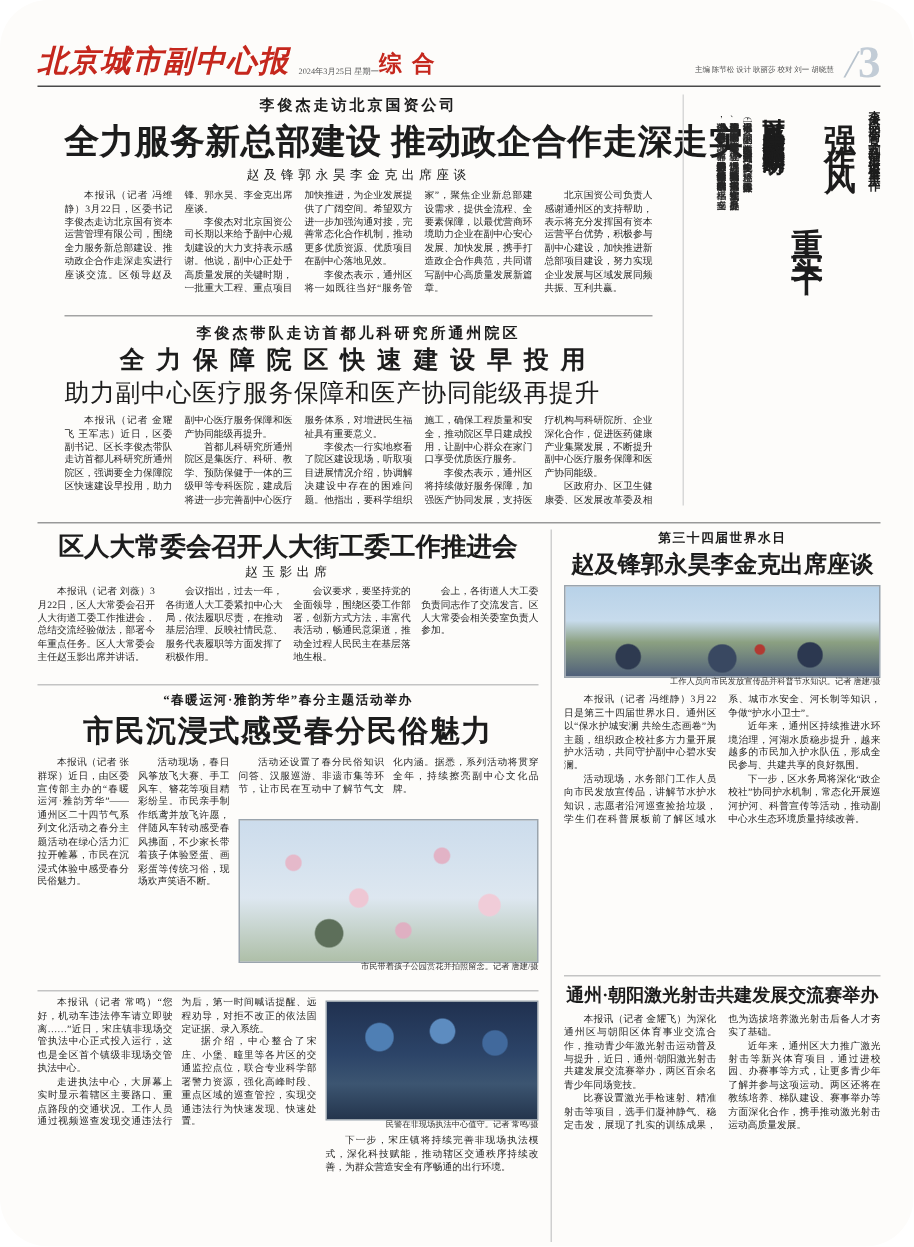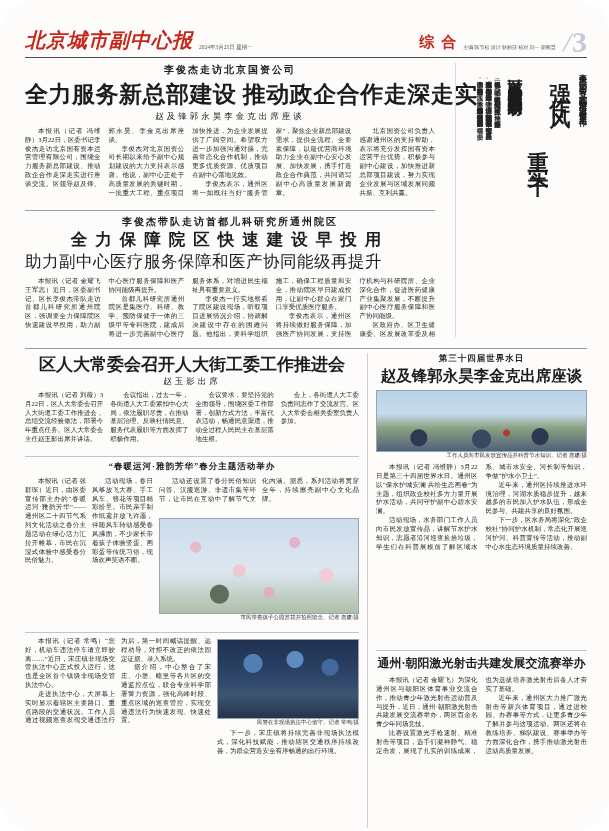--- a/index.html
+++ b/index.html
@@ -4,37 +4,37 @@
 <style>
   html,body{margin:0;padding:0;background:#ffffff;}
   .page{position:relative;width:609px;height:831px;background:#fdfcfa;overflow:hidden;
         font-family:"Liberation Serif","DejaVu Serif",serif;color:#1c1c1c;
         box-sizing:border-box;padding:24px 22px 14px 25px;border-radius:32px;}
   
   .hdr{display:flex;align-items:flex-end;border-bottom:1.5px solid #4a4a4a;padding-bottom:3px;height:30px;}
   .masthead{font-family:"DejaVu Serif",serif;font-style:italic;font-weight:bold;
             font-size:20px;color:#c5271d;letter-spacing:1px;white-space:nowrap;}
   .hdr-date{font-size:5.5px;color:#555;margin-left:6px;white-space:nowrap;padding-bottom:3px;}
-  .hdr-section{flex:1;text-align:right;color:#c5271d;font-weight:bold;font-size:15px;
+  .hdr-section{flex:1;text-align:left;color:#c5271d;font-weight:bold;font-size:15px;
                letter-spacing:7px;padding-bottom:2px;}
   .hdr-staff{font-size:5px;color:#555;white-space:nowrap;padding-bottom:4px;}
   .hdr-page{display:flex;align-items:flex-end;margin-left:8px;}
   .hdr-slash{color:#b7c2cc;font-size:26px;font-weight:normal;transform:skewX(-12deg);margin-right:1px;line-height:22px;}
   .hdr-num{font-size:30px;line-height:24px;color:#c2ccd6;font-weight:bold;}
   
   .kicker{font-size:10px;font-weight:bold;text-align:center;letter-spacing:2px;}
   .kicker.sm{font-size:8.5px;letter-spacing:1px;}
   .subhead{font-size:8.5px;font-weight:normal;text-align:center;letter-spacing:3px;color:#222;}
   .body-cols{font-size:6.5px;line-height:1.36;text-align:justify;color:#262626;overflow:hidden;}
   .para{margin:0;text-indent:2em;}
   .caption{font-size:5.5px;color:#333;text-align:right;line-height:1.3;}
   .rule{border:none;border-top:1px solid #999;margin:5px 0 4px 0;}
   .rule.light{border-top-color:#c4c4c4;}
   
-  .top-row{display:flex;gap:20px;margin-top:5px;}
+  .top-row{display:flex;gap:20px;margin-top:5px;margin-left:18px;}
   .top-left{flex:1;min-width:0;}
   .s1-h{font-size:23px;font-weight:bold;text-align:center;white-space:nowrap;margin:2px 0 1px 0;letter-spacing:0.5px;}
   .s1-body{column-count:5;column-gap:8px;height:76px;margin-top:4px;}
   .s2{margin-top:7px;border-top:1px solid #a3a3a3;padding-top:4px;}
   .s2-h1{font-size:16.5px;font-weight:bold;text-align:center;letter-spacing:8px;white-space:nowrap;}
   .s2-h2{font-size:16.5px;font-weight:normal;white-space:nowrap;letter-spacing:0.5px;}
   .s2-body{column-count:5;column-gap:8px;height:66px;margin-top:4px;}
   
   .v-story{width:132px;height:274px;writing-mode:vertical-rl;border-left:1px solid #d8d8d8;
            padding-left:4px;box-sizing:border-box;overflow:hidden;}
@@ -160,20 +160,21 @@
             <p class="para">本报讯（记者 刘薇）3月22日，区人大常委会召开人大街道工委工作推进会，总结交流经验做法，部署今年重点任务。区人大常委会主任赵玉影出席并讲话。</p>
             <p class="para">会议指出，过去一年，各街道人大工委紧扣中心大局，依法履职尽责，在推动基层治理、反映社情民意、服务代表履职等方面发挥了积极作用。</p>
             <p class="para">会议要求，要坚持党的全面领导，围绕区委工作部署，创新方式方法，丰富代表活动，畅通民意渠道，推动全过程人民民主在基层落地生根。</p>
             <p class="para">会上，各街道人大工委负责同志作了交流发言。区人大常委会相关委室负责人参加。</p>
           </div>
       </div>
       <hr class="rule light">
 
       <div>
         <div class="kicker sm">“春暖运河·雅韵芳华”春分主题活动举办</div>
+        <div class="s4-h">市民沉浸式感受春分民俗魅力</div>
         <div class="s4-flex">
           <div class="body-cols s4-text">
               <p class="para">本报讯（记者 张群琛）近日，由区委宣传部主办的“春暖运河·雅韵芳华”——通州区二十四节气系列文化活动之春分主题活动在绿心活力汇拉开帷幕，市民在沉浸式体验中感受春分民俗魅力。</p>
               <p class="para">活动现场，春日风筝放飞大赛、手工风车、簪花等项目精彩纷呈。市民亲手制作纸鸢并放飞许愿，伴随风车转动感受春风拂面，不少家长带着孩子体验竖蛋、画彩蛋等传统习俗，现场欢声笑语不断。</p>
             </div>
           <div class="s4-right">
             <div class="body-cols s4-pre">
                 <p class="para">活动还设置了春分民俗知识问答、汉服巡游、非遗市集等环节，让市民在互动中了解节气文化内涵。据悉，系列活动将贯穿全年，持续擦亮副中心文化品牌。</p>
               </div>
             <div class="photo photo-blossom"></div>

